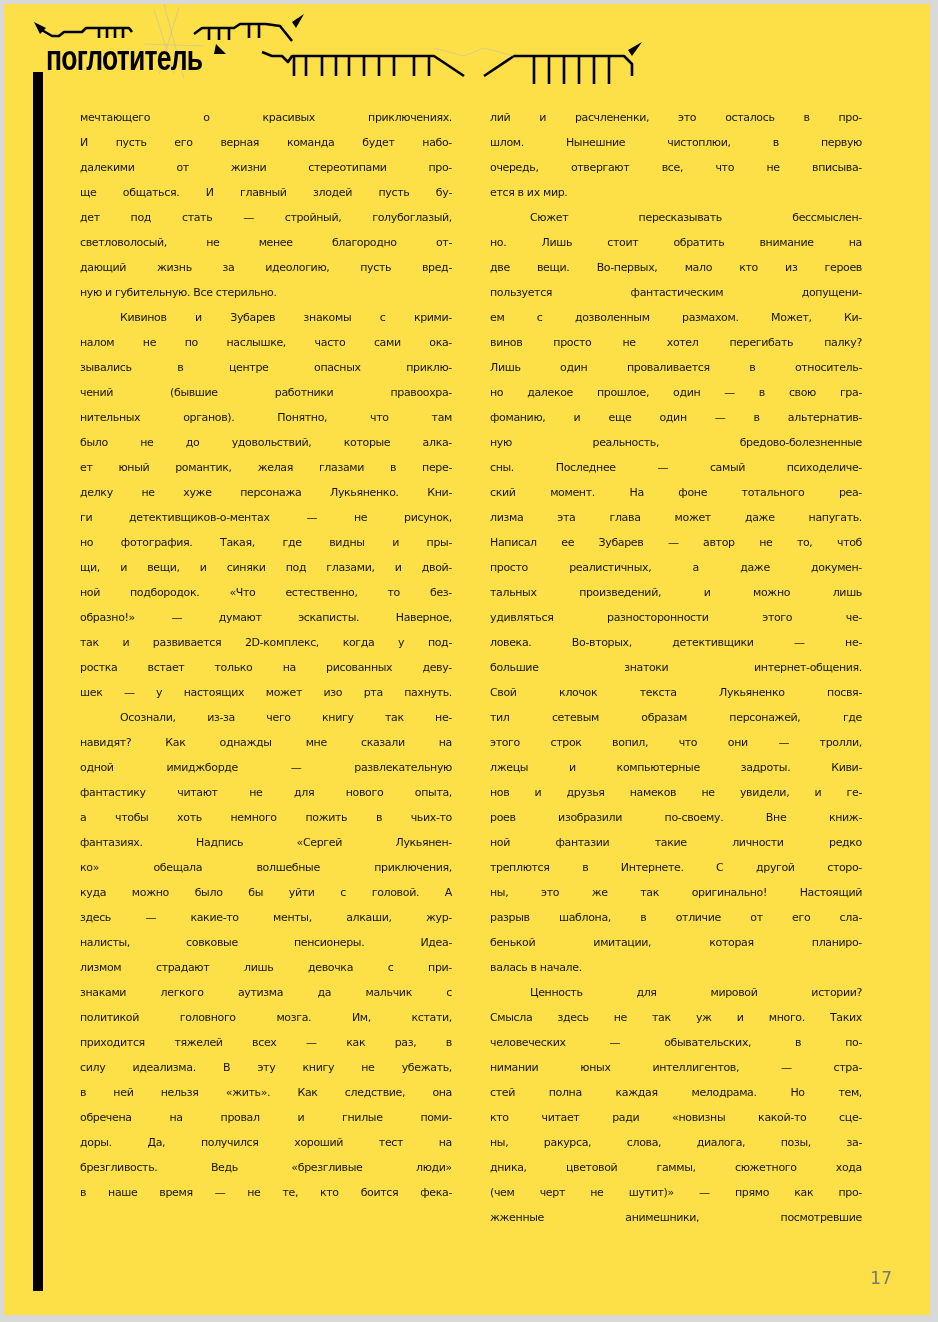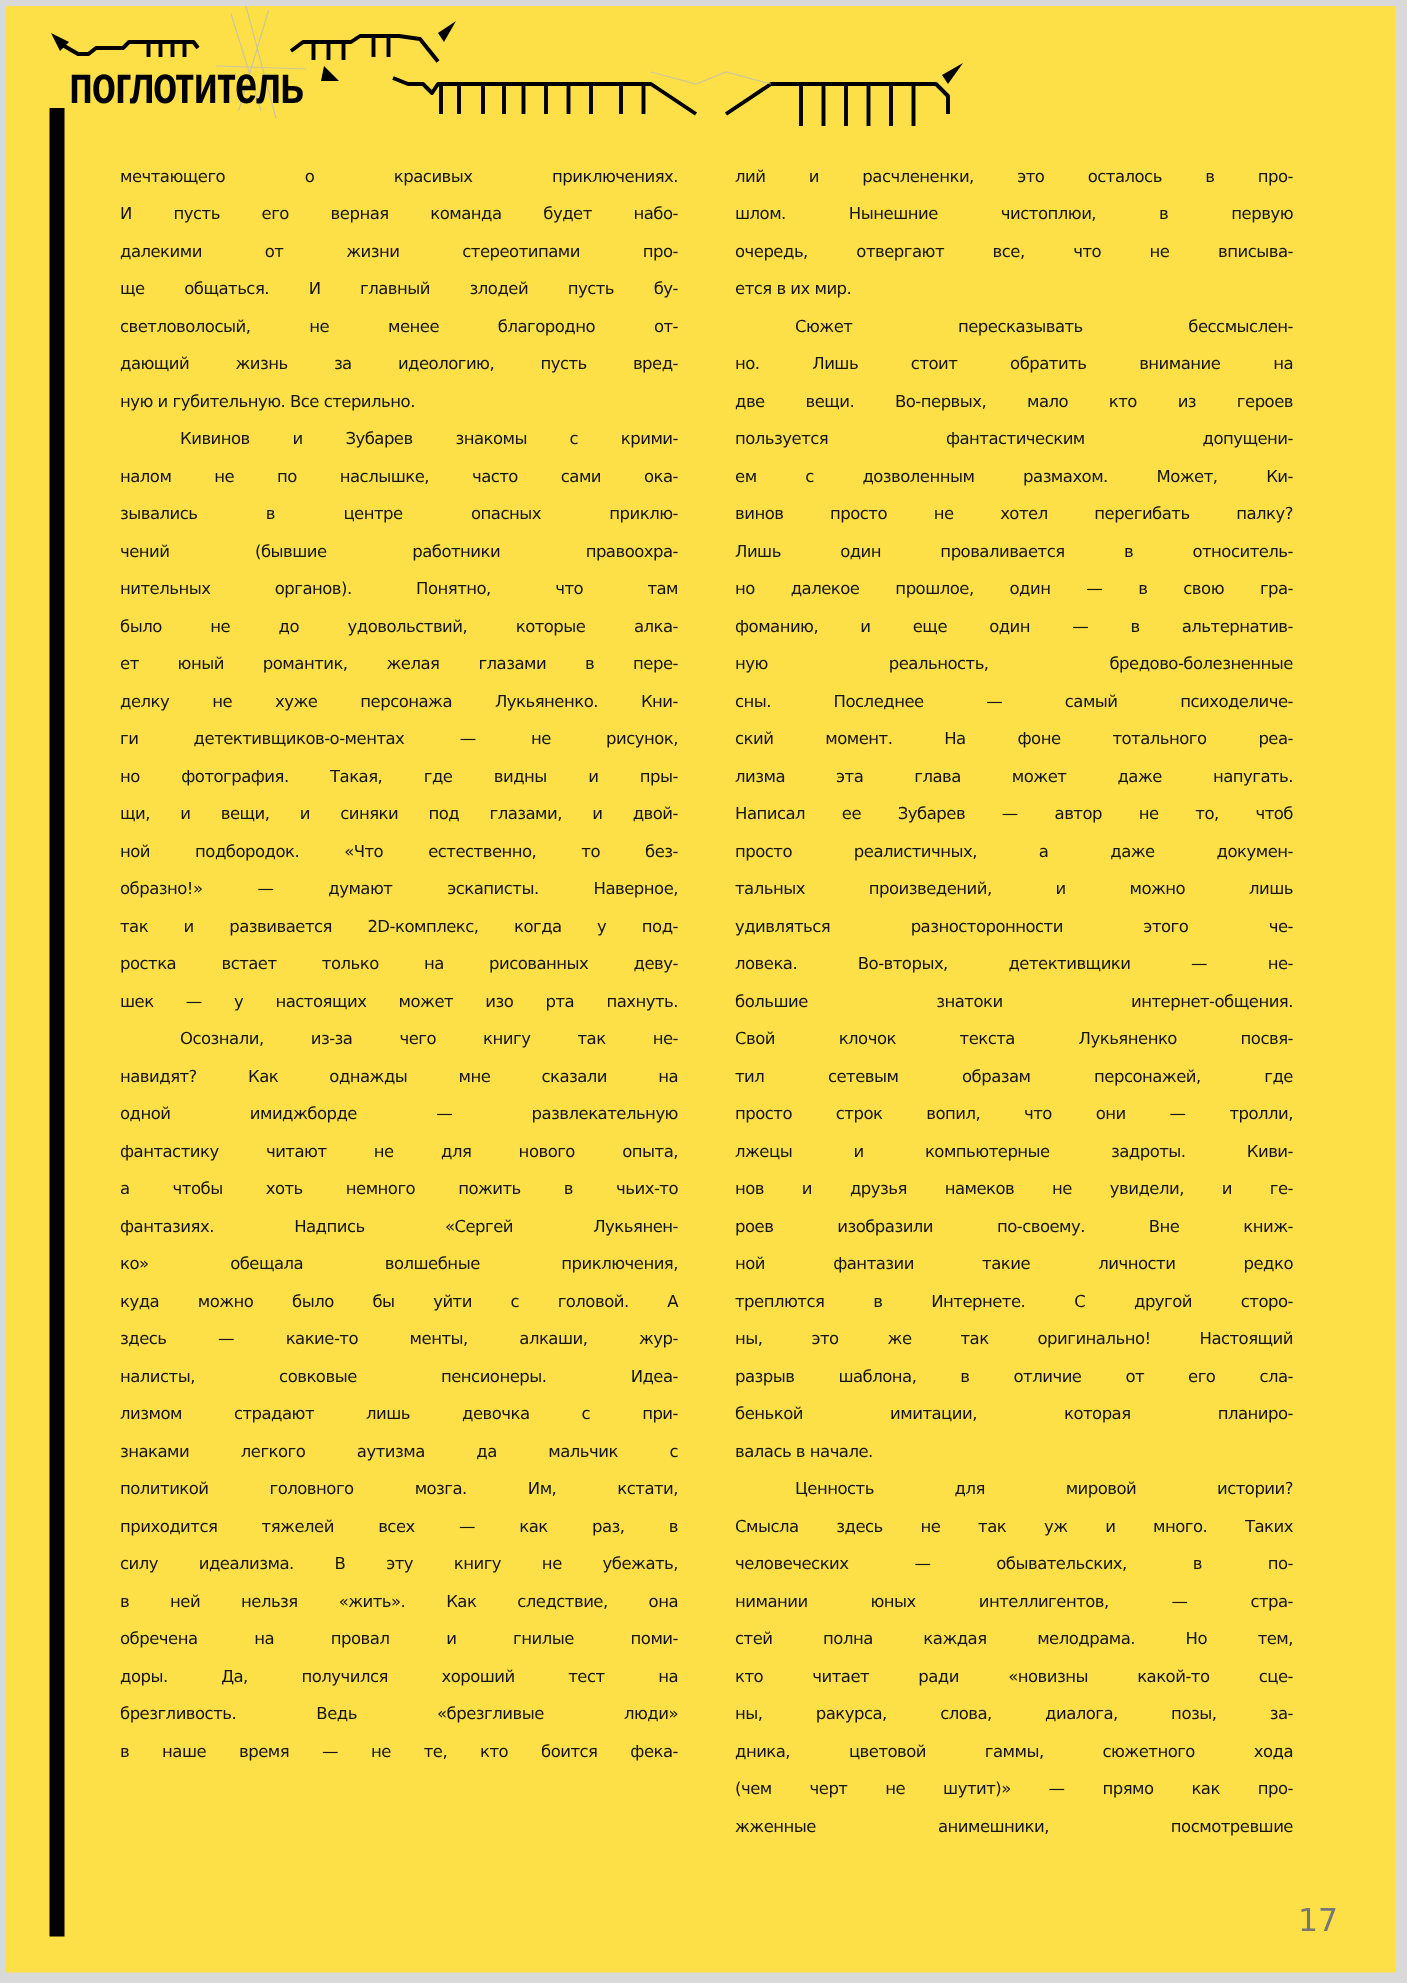--- a/index.html
+++ b/index.html
@@ -28,21 +28,21 @@
   .col.left { left: 76px; }
   .col.right { left: 486px; }
   .line {
     display: block; height: 25px; line-height: 25px; white-space: nowrap;
     text-align: justify; text-align-last: justify; letter-spacing: -0.35px;
   }
   .line.last { text-align-last: left; }
   .line.indent { padding-left: 40px; }
   .page-number {
     position: absolute; right: 38px; top: 1264px; font-family: "DejaVu Sans", sans-serif;
-    font-size: 21px; color: #777;
+    font-size: 17px; color: #777;
   }
 </style>
 </head>
 <body>
 
 <div class="page">
 
   <svg class="header-deco" viewBox="0 0 700 80" xmlns="http://www.w3.org/2000/svg">
     <g fill="none" stroke="#000" stroke-width="2.6" stroke-linejoin="round">
 
@@ -71,20 +71,21 @@
 
   <div class="header-title">поглотитель</div>
 
   <div class="side-bar"></div>
 
   <div class="col left" id="col-left">
       <span class="line">мечтающего о красивых приключениях.</span>
       <span class="line">И пусть его верная команда будет набо-</span>
       <span class="line">далекими от жизни стереотипами про-</span>
       <span class="line">ще общаться. И главный злодей пусть бу-</span>
+      <span class="line">дет под стать — стройный, голубоглазый,</span>
       <span class="line">светловолосый, не менее благородно от-</span>
       <span class="line">дающий жизнь за идеологию, пусть вред-</span>
       <span class="line last">ную и губительную. Все стерильно.</span>
       <span class="line indent">Кивинов и Зубарев знакомы с крими-</span>
       <span class="line">налом не по наслышке, часто сами ока-</span>
       <span class="line">зывались в центре опасных приклю-</span>
       <span class="line">чений (бывшие работники правоохра-</span>
       <span class="line">нительных органов). Понятно, что там</span>
       <span class="line">было не до удовольствий, которые алка-</span>
       <span class="line">ет юный романтик, желая глазами в пере-</span>
@@ -137,21 +138,21 @@
       <span class="line">ский момент. На фоне тотального реа-</span>
       <span class="line">лизма эта глава может даже напугать.</span>
       <span class="line">Написал ее Зубарев — автор не то, чтоб</span>
       <span class="line">просто реалистичных, а даже докумен-</span>
       <span class="line">тальных произведений, и можно лишь</span>
       <span class="line">удивляться разносторонности этого че-</span>
       <span class="line">ловека. Во-вторых, детективщики — не-</span>
       <span class="line">большие знатоки интернет-общения.</span>
       <span class="line">Свой клочок текста Лукьяненко посвя-</span>
       <span class="line">тил сетевым образам персонажей, где</span>
-      <span class="line">просто строк вопил, что они — тролли,</span>
+      <span class="line">этого строк вопил, что они — тролли,</span>
       <span class="line">лжецы и компьютерные задроты. Киви-</span>
       <span class="line">нов и друзья намеков не увидели, и ге-</span>
       <span class="line">роев изобразили по-своему. Вне книж-</span>
       <span class="line">ной фантазии такие личности редко</span>
       <span class="line">треплются в Интернете. С другой сторо-</span>
       <span class="line">ны, это же так оригинально! Настоящий</span>
       <span class="line">разрыв шаблона, в отличие от его сла-</span>
       <span class="line">бенькой имитации, которая планиро-</span>
       <span class="line last">валась в начале.</span>
       <span class="line indent">Ценность для мировой истории?</span>

